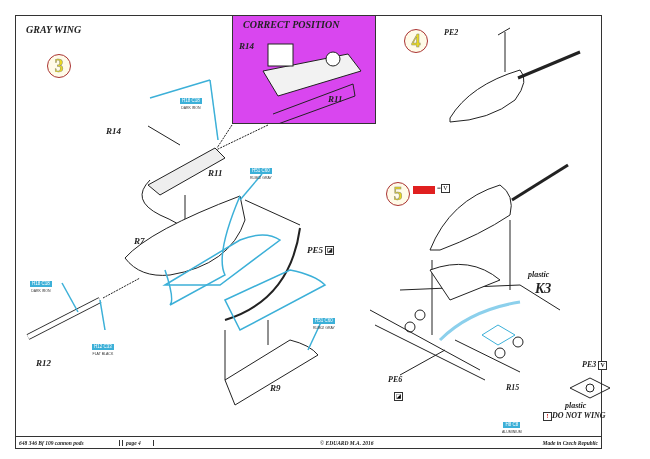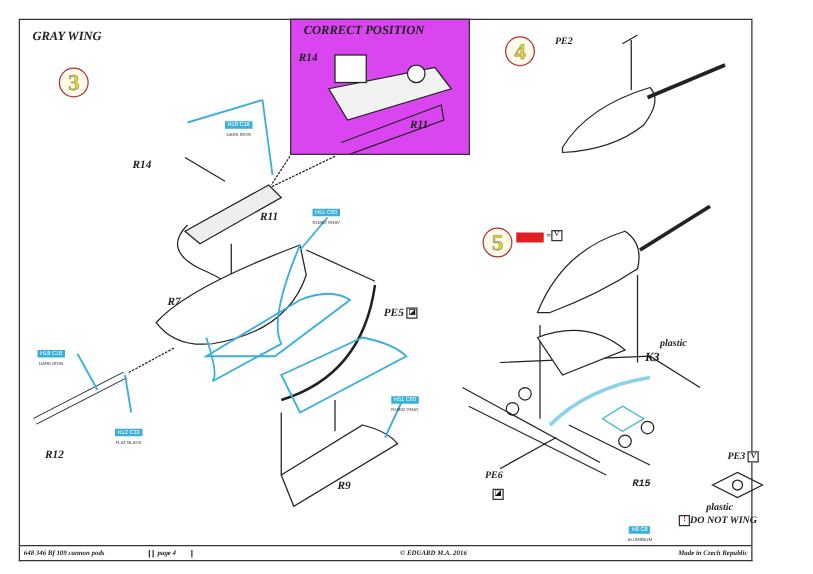--- a/index.html
+++ b/index.html
@@ -115,25 +115,25 @@
 <div style="position:absolute;left:437px;top:184px;font-size:7px;">=<span class="sym">V</span></div>
 
 <div class="lbl" style="left:106px;top:126px;font-size:9px;">R14</div>
 <div class="lbl" style="left:208px;top:168px;font-size:9px;">R11</div>
 <div class="lbl" style="left:134px;top:236px;font-size:9px;">R7</div>
 <div class="lbl" style="left:36px;top:358px;font-size:9px;">R12</div>
 <div class="lbl" style="left:270px;top:383px;font-size:9px;">R9</div>
 <div class="lbl" style="left:307px;top:245px;font-size:9px;"><span>PE5</span> <span class="sym">◪</span></div>
 <div class="lbl" style="left:444px;top:28px;font-size:8px;">PE2</div>
 <div class="lbl" style="left:528px;top:270px;font-size:8px;">plastic</div>
-<div class="lbl" style="left:516px;top:281px;font-size:10px;">K3</div>
+<div class="lbl" style="left:535px;top:281px;font-size:14px;">K3</div>
 <div class="lbl" style="left:582px;top:360px;font-size:8px;"><span>PE3</span> <span class="sym">V</span></div>
 <div class="lbl" style="left:388px;top:375px;font-size:8px;font-family:Liberation Serif, serif;">PE6</div>
 <div style="position:absolute;left:394px;top:386px;"><span class="sym">◪</span></div>
-<div class="lbl" style="left:506px;top:383px;font-size:8px;font-family:Liberation Mono, monospace;">R15</div>
+<div class="lbl" style="left:506px;top:383px;font-size:8px;">R15</div>
 <div class="lbl" style="left:565px;top:401px;font-size:8px;">plastic</div>
 <div class="lbl" style="left:543px;top:411px;font-size:8px;"><span class="sym" style="color:#c00">!</span><span>DO NOT WING</span></div>
 
 <div class="paint" style="left:180px;top:88px;"><div class="code">H18 C18</div><div class="name">DARK IRON</div></div>
 <div class="paint" style="left:250px;top:158px;"><div class="code">H51 C60</div><div class="name">RLM02 GRAY</div></div>
 <div class="paint" style="left:30px;top:271px;"><div class="code">H18 C18</div><div class="name">DARK IRON</div></div>
 <div class="paint" style="left:92px;top:334px;"><div class="code">H12 C33</div><div class="name">FLAT BLACK</div></div>
 <div class="paint" style="left:313px;top:308px;"><div class="code">H51 C60</div><div class="name">RLM02 GRAY</div></div>
 <div class="paint" style="left:502px;top:412px;"><div class="code">H8 C8</div><div class="name">ALUMINIUM</div></div>
 

